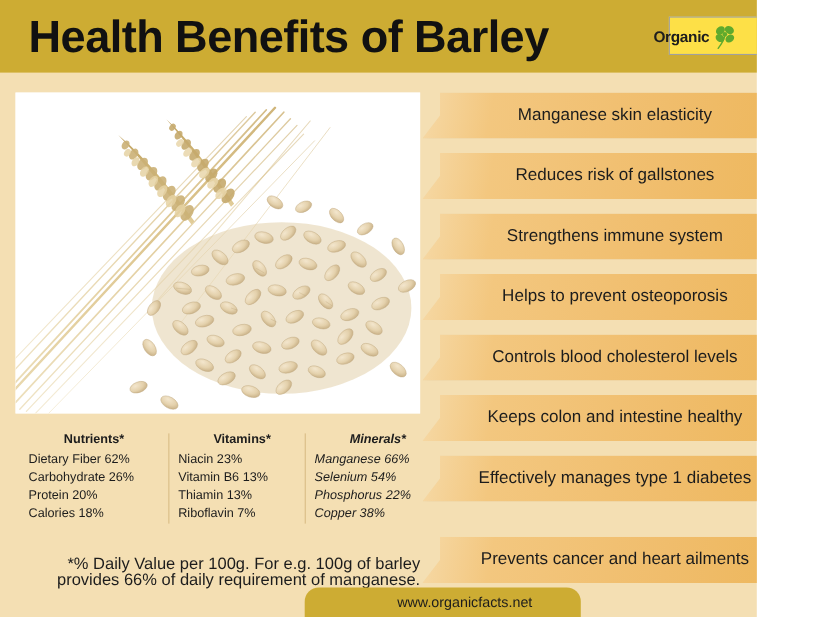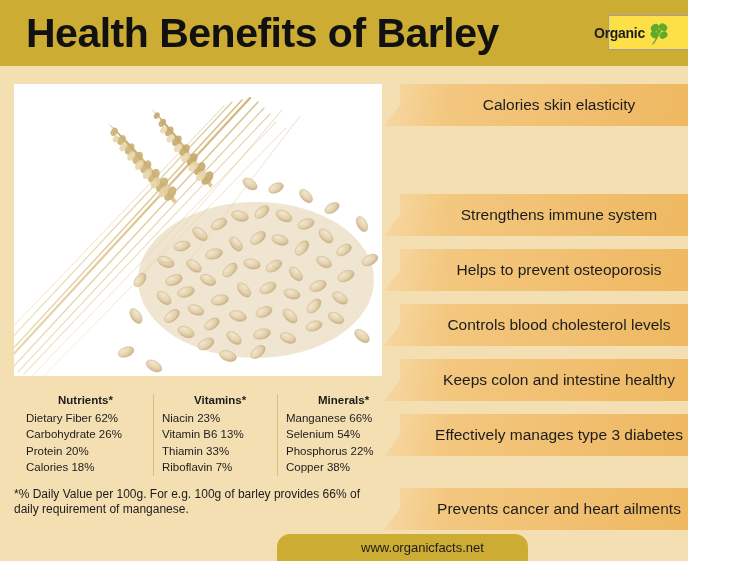--- a/index.html
+++ b/index.html
@@ -94,45 +94,45 @@
   }
   .nut-col {
     position: absolute;
     top: 0;
     font-size: 11.5px;
     color: #1c1c1c;
     line-height: 16.5px;
   }
   .nut-col.c0 { left: 12px; }
   .nut-col.c1 { left: 148px; }
-  .nut-col.c2 { left: 272px; }
+  .nut-col.c2 { left: 272px; font-style: italic; }
   .nut-head {
     font-weight: bold;
     font-size: 11.5px;
     margin-bottom: 1px;
     white-space: nowrap;
     margin-left: 32px;
   }
   .nut-item { white-space: nowrap; }
   .nut-divider {
     position: absolute;
     top: 2px;
     width: 1px;
     height: 82px;
     background: #d9bc86;
   }
   .nut-divider.d0 { left: 139px; }
   .nut-divider.d1 { left: 263px; }
   .footnote {
     position: absolute;
     left: 14px;
-    top: 487px;
+    top: 505px;
     width: 368px;
-    text-align: left;
-    font-size: 12px;
+    text-align: right;
+    font-size: 15px;
     color: #1c1c1c;
     line-height: 15px;
   }
 
   
   .benefits {
     position: absolute;
     left: 384px;
     top: 84px;
     width: 358px;
@@ -385,59 +385,63 @@
       <div class="nut-item">Dietary Fiber 62%</div>
       <div class="nut-item">Carbohydrate 26%</div>
       <div class="nut-item">Protein 20%</div>
       <div class="nut-item">Calories 18%</div>
     </div>
 
     <div class="nut-col c1">
       <div class="nut-head">Vitamins*</div>
       <div class="nut-item">Niacin 23%</div>
       <div class="nut-item">Vitamin B6 13%</div>
-      <div class="nut-item">Thiamin 33%</div>
+      <div class="nut-item">Thiamin 13%</div>
       <div class="nut-item">Riboflavin 7%</div>
     </div>
 
     <div class="nut-col c2">
       <div class="nut-head">Minerals*</div>
       <div class="nut-item">Manganese 66%</div>
       <div class="nut-item">Selenium 54%</div>
       <div class="nut-item">Phosphorus 22%</div>
       <div class="nut-item">Copper 38%</div>
     </div>
   </div>
 
   <div class="footnote">*% Daily Value per 100g. For e.g. 100g of barley provides 66% of daily requirement of manganese.</div>
 
   <div class="benefits">
     <div class="benefit" style="top:0px">
       <div class="shape"></div>
-      <div class="label">Calories skin elasticity</div>
+      <div class="label">Manganese skin elasticity</div>
+    </div>
+    <div class="benefit" style="top:55px">
+      <div class="shape"></div>
+      <div class="label">Reduces risk of gallstones</div>
     </div>
     <div class="benefit" style="top:110px">
       <div class="shape"></div>
       <div class="label">Strengthens immune system</div>
     </div>
     <div class="benefit" style="top:165px">
       <div class="shape"></div>
       <div class="label">Helps to prevent osteoporosis</div>
     </div>
     <div class="benefit" style="top:275px">
       <div class="shape"></div>
       <div class="label">Keeps colon and intestine healthy</div>
     </div>
     <div class="benefit" style="top:220px">
       <div class="shape"></div>
       <div class="label">Controls blood cholesterol levels</div>
     </div>
     <div class="benefit" style="top:330px">
       <div class="shape"></div>
-      <div class="label">Effectively manages type 3 diabetes</div>
+      <div class="label">Effectively manages type 1 diabetes</div>
     </div>
     <div class="benefit" style="top:404px">
       <div class="shape"></div>
       <div class="label">Prevents cancer and heart ailments</div>
     </div>
   </div>
 
   <div class="footer-tab">
     <span class="footer-url">www.organicfacts.net</span>
   </div>

